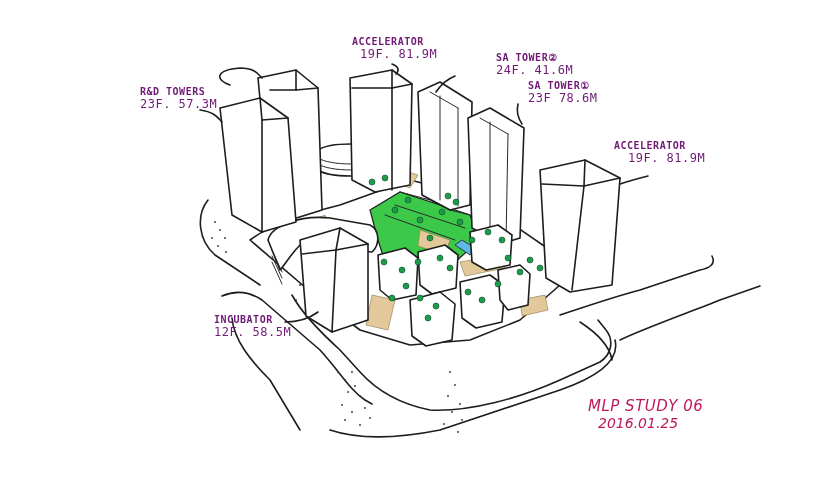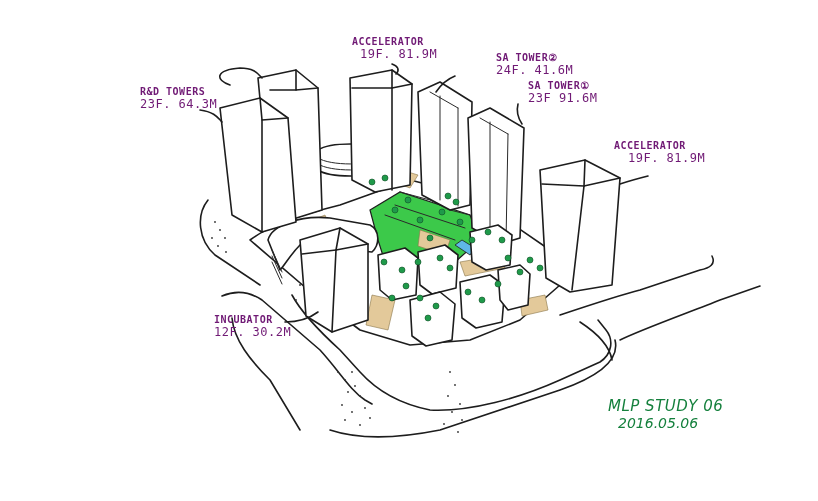--- a/index.html
+++ b/index.html
@@ -4,21 +4,21 @@
 <style>
   html, body { margin:0; padding:0; background:#ffffff; }
   body { width:818px; height:501px; position:relative; overflow:hidden; font-family:"DejaVu Sans", sans-serif; }
   #sketch { position:absolute; left:0; top:0; width:818px; height:501px; }
   .ink { fill:none; stroke:#1d1d1d; stroke-width:1.6; stroke-linecap:round; stroke-linejoin:round; }
   .ink-thin { fill:none; stroke:#2a2a2a; stroke-width:1; stroke-linecap:round; }
   .bldg { fill:#ffffff; stroke:#1d1d1d; stroke-width:1.6; stroke-linejoin:round; }
   .label { position:absolute; font-family:"DejaVu Sans Mono", monospace; color:#701a75; letter-spacing:0.5px; line-height:1.15; }
   .label .name { font-size:10px; font-weight:bold; text-transform:uppercase; display:block; }
   .label .spec { font-size:12px; display:block; }
-  .caption { position:absolute; font-family:"DejaVu Sans", sans-serif; color:#15803d; font-style:italic;margin-left:20px; }
+  .caption { position:absolute; font-family:"DejaVu Sans", sans-serif; color:#be185d; font-style:italic; }
   .caption .title { font-size:15px; display:block; letter-spacing:0.5px; }
   .caption .date { font-size:14px; display:block; padding-left:10px; }
 </style>
 </head>
 <body>
 
 <svg id="sketch" viewBox="0 0 818 501" xmlns="http://www.w3.org/2000/svg">
 
   <g>
     <path class="ink" d="M208,200 C196,215 198,240 215,255 L260,285"></path>
@@ -178,39 +178,39 @@
     <path class="ink" d="M392,64 C398,66 400,70 396,74"></path>
     <path class="ink" d="M455,76 C445,80 440,86 436,92"></path>
     <path class="ink" d="M518,104 C516,112 518,118 522,124"></path>
     <path class="ink" d="M648,176 C640,178 632,180 620,184"></path>
     <path class="ink" d="M285,322 C300,322 310,318 318,312"></path>
   </g>
 </svg>
 
 <div class="label" style="left:140px; top:86px;">
   <span class="name">R&amp;D TOWERS</span>
-  <span class="spec">23F. 64.3M</span>
+  <span class="spec">23F. 57.3M</span>
 </div>
 <div class="label" style="left:352px; top:36px;">
   <span class="name">ACCELERATOR</span>
   <span class="spec" style="padding-left:8px;">19F. 81.9M</span>
 </div>
 <div class="label" style="left:448px; top:52px;margin-left:48px;">
   <span class="name">SA TOWER②</span>
   <span class="spec">24F. 41.6M</span>
 </div>
 <div class="label" style="left:528px; top:80px;">
   <span class="name">SA TOWER①</span>
-  <span class="spec">23F 91.6M</span>
+  <span class="spec">23F 78.6M</span>
 </div>
 <div class="label" style="left:614px; top:140px;">
   <span class="name">ACCELERATOR</span>
   <span class="spec" style="padding-left:14px;">19F. 81.9M</span>
 </div>
 <div class="label" style="left:214px; top:314px;">
   <span class="name">INCUBATOR</span>
-  <span class="spec">12F. 30.2M</span>
+  <span class="spec">12F. 58.5M</span>
 </div>
 
 <div class="caption" style="left:588px; top:397px;">
   <span class="title">MLP STUDY 06</span>
-  <span class="date">2016.05.06</span>
+  <span class="date">2016.01.25</span>
 </div>
 
 </body></html>

